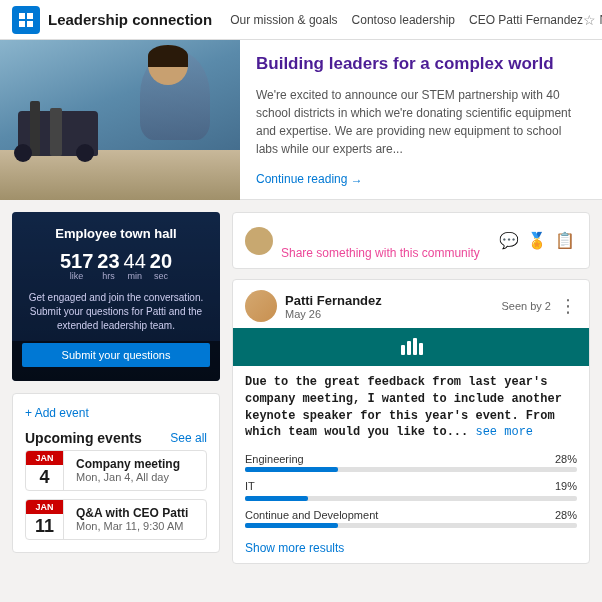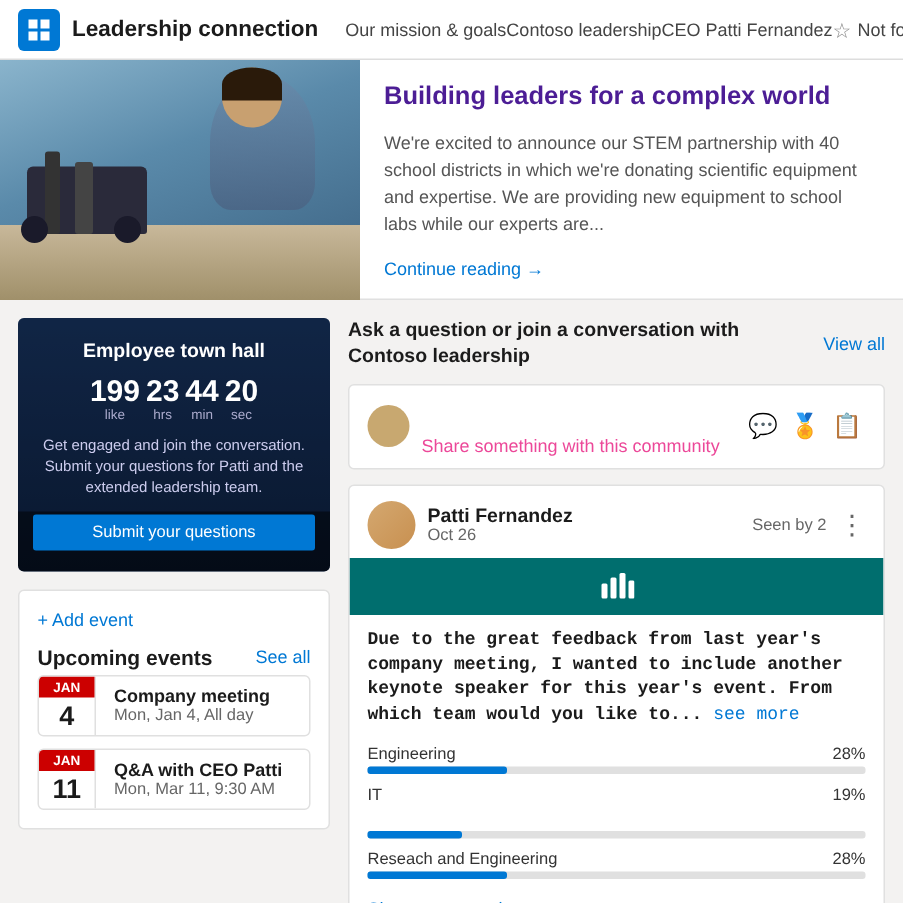--- a/index.html
+++ b/index.html
@@ -11,21 +11,21 @@
 <div style="background:#fff;border-bottom:1px solid #ddd;display:flex;align-items:center;padding:0 12px;height:40px;">
   <div style="width:28px;height:28px;background:#0078d4;border-radius:4px;display:flex;align-items:center;justify-content:center;margin-right:8px;flex-shrink:0;">
     <svg width="16" height="16" viewBox="0 0 16 16" fill="none">
       <rect x="1" y="1" width="6" height="6" fill="#fff"></rect>
       <rect x="9" y="1" width="6" height="6" fill="#fff"></rect>
       <rect x="1" y="9" width="6" height="6" fill="#fff"></rect>
       <rect x="9" y="9" width="6" height="6" fill="#fff"></rect>
     </svg>
   </div>
   <span style="font-size:15px;font-weight:600;color:#1b1b1b;margin-right:18px;white-space:nowrap;">Leadership connection</span>
-  <nav style="display:flex;flex:1;">
+  <nav style="display:flex;gap:14px;flex:1;">
     <a style="font-size:12px;color:#444;text-decoration:none;white-space:nowrap;">Our mission &amp; goals</a>
     <a style="font-size:12px;color:#444;text-decoration:none;white-space:nowrap;">Contoso leadership</a>
     <a style="font-size:12px;color:#444;text-decoration:none;white-space:nowrap;">CEO Patti Fernandez</a>
   </nav>
   <div style="display:flex;align-items:center;gap:4px;font-size:12px;color:#444;cursor:pointer;white-space:nowrap;margin-left:auto;">
     <span style="color:#888;font-size:14px;">☆</span>
     <span>Not following</span>
   </div>
 </div>
 
@@ -62,29 +62,29 @@
 
     <div style="background:linear-gradient(180deg,#1a3a6b,#0f2448);border-radius:4px;padding:14px 10px;position:relative;overflow:hidden;">
 
       <div style="position:absolute;top:0;left:0;right:0;bottom:0;background:rgba(0,0,0,0.35);"></div>
 
       <div style="position:absolute;bottom:0;left:0;right:0;height:40px;background:rgba(0,0,0,0.5);border-radius:0 0 4px 4px;"></div>
       <div style="position:relative;z-index:1;text-align:center;">
         <div style="font-size:13px;font-weight:600;color:#fff;margin-bottom:10px;">Employee town hall</div>
         <div style="display:flex;justify-content:center;gap:4px;margin-bottom:10px;">
           <div style="text-align:center;">
-            <div style="font-size:20px;font-weight:700;color:#fff;line-height:1;">199</div>
+            <div style="font-size:20px;font-weight:700;color:#fff;line-height:1;">517</div>
             <div style="font-size:9px;color:#aac;">like</div>
           </div>
           <div style="text-align:center;">
             <div style="font-size:20px;font-weight:700;color:#fff;line-height:1;">23</div>
             <div style="font-size:9px;color:#aac;">hrs</div>
           </div>
           <div style="text-align:center;">
-            <div style="font-size:20px;font-weight:700;color:#fff;line-height:1;">44</div>
+            <div style="font-size:20px;font-weight:400;color:#fff;line-height:1;">44</div>
             <div style="font-size:9px;color:#aac;">min</div>
           </div>
           <div style="text-align:center;">
             <div style="font-size:20px;font-weight:700;color:#fff;line-height:1;">20</div>
             <div style="font-size:9px;color:#aac;">sec</div>
           </div>
         </div>
         <p style="font-size:10px;color:#cce;line-height:1.4;margin-bottom:10px;">Get engaged and join the conversation. Submit your questions for Patti and the extended leadership team.</p>
         <button style="background:#0078d4;color:#fff;border:none;border-radius:2px;padding:6px 10px;font-size:11px;cursor:pointer;width:100%;">Submit your questions</button>
       </div>
@@ -117,42 +117,38 @@
           <div style="font-size:12px;font-weight:600;color:#1b1b1b;">Q&amp;A with CEO Patti</div>
           <div style="font-size:11px;color:#666;">Mon, Mar 11, 9:30 AM</div>
         </div>
       </div>
     </div>
 
   </div>
 
   <div style="flex:1;min-width:0;">
 
-    <div style="display:flex;justify-content:space-between;align-items:center;margin-bottom:10px;">
-      <span style="font-size:13px;font-weight:600;color:#1b1b1b;line-height:1.3;max-width:300px;">Ask a question or join a conversation with Contoso leadership</span>
-      <a style="font-size:12px;color:#0078d4;text-decoration:none;white-space:nowrap;margin-left:8px;">View all</a>
-    </div>
 
     <div style="display:flex;align-items:center;gap:8px;background:#fff;border:1px solid #e0e0e0;border-radius:4px;padding:8px 12px;margin-bottom:10px;">
       <div style="width:28px;height:28px;border-radius:50%;background:#c8a870;flex-shrink:0;"></div>
       <span style="font-size:12px;color:#ec4899;flex:1;cursor:text;margin-top:25px;">Share something with this community</span>
       <div style="display:flex;gap:4px;">
         <div style="width:24px;height:24px;display:flex;align-items:center;justify-content:center;cursor:pointer;color:#0078d4;font-size:16px;">💬</div>
         <div style="width:24px;height:24px;display:flex;align-items:center;justify-content:center;cursor:pointer;color:#0078d4;font-size:16px;">🏅</div>
         <div style="width:24px;height:24px;display:flex;align-items:center;justify-content:center;cursor:pointer;color:#0078d4;font-size:16px;">📋</div>
       </div>
     </div>
 
     <div style="background:#fff;border:1px solid #e0e0e0;border-radius:4px;overflow:hidden;">
 
       <div style="display:flex;align-items:center;padding:10px 12px 6px;gap:8px;">
         <div style="width:32px;height:32px;border-radius:50%;background:linear-gradient(135deg,#d4a870,#c89050);flex-shrink:0;"></div>
         <div style="flex:1;">
           <div style="font-size:13px;font-weight:600;color:#1b1b1b;">Patti Fernandez</div>
-          <div style="font-size:11px;color:#666;">Oct 26</div>
+          <div style="font-size:11px;color:#666;">May 26</div>
         </div>
         <span style="font-size:11px;color:#666;">Seen by 2</span>
         <span style="color:#666;font-size:18px;cursor:pointer;">⋮</span>
       </div>
 
 
       <div style="background:#006e6e;height:38px;display:flex;align-items:center;justify-content:center;margin-bottom:8px;">
         <svg width="24" height="24" viewBox="0 0 24 24" fill="none">
           <rect x="2" y="10" width="4" height="10" rx="1" fill="#fff"></rect>
           <rect x="8" y="6" width="4" height="14" rx="1" fill="#fff"></rect>
@@ -170,31 +166,31 @@
       <div style="margin-bottom: 8px;">
     <div style="display:flex;justify-content:space-between;font-size:11px;color:#333;margin-bottom:2px;">
       <span>Engineering</span>
       <span>28%</span>
     </div>
     <div style="background:#e0e0e0;border-radius:2px;height:5px;">
       <div style="background:#0078d4;height:5px;border-radius:2px;width:28%;"></div>
     </div>
   </div>
           <div style="margin-bottom: 8px;">
-    <div style="display:flex;justify-content:space-between;font-size:11px;color:#333;margin-bottom:18px;align-items:center;">
+    <div style="display:flex;justify-content:space-between;font-size:11px;color:#333;margin-bottom:4px;align-items:center;">
       <span>IT</span>
       <span>19%</span>
     </div>
     <div style="background:#e0e0e0;border-radius:2px;height:5px;">
       <div style="background:#0078d4;height:5px;border-radius:2px;width:19%;"></div>
     </div>
   </div>
           <div style="margin-bottom: 8px;">
     <div style="display:flex;justify-content:space-between;font-size:11px;color:#333;margin-bottom:2px;">
-      <span>Reseach and Engineering</span>
+      <span>Continue and Development</span>
       <span>28%</span>
     </div>
     <div style="background:#e0e0e0;border-radius:2px;height:5px;">
       <div style="background:#0078d4;height:5px;border-radius:2px;width:28%;"></div>
     </div>
   </div>
         </div>
 
       <div style="padding:4px 12px 8px;">
         <a style="font-size:12px;color:#0078d4;text-decoration:none;">Show more results</a>

